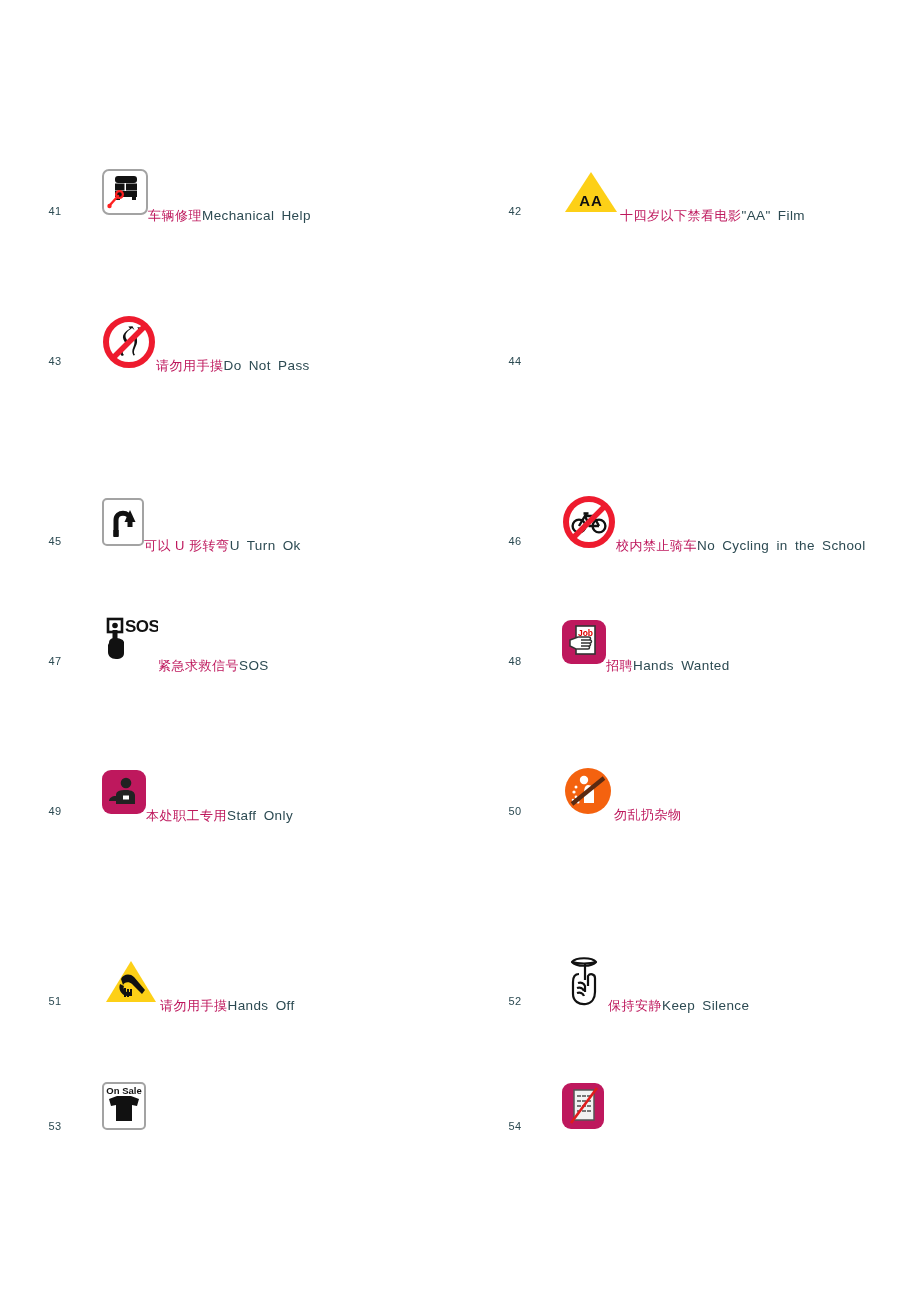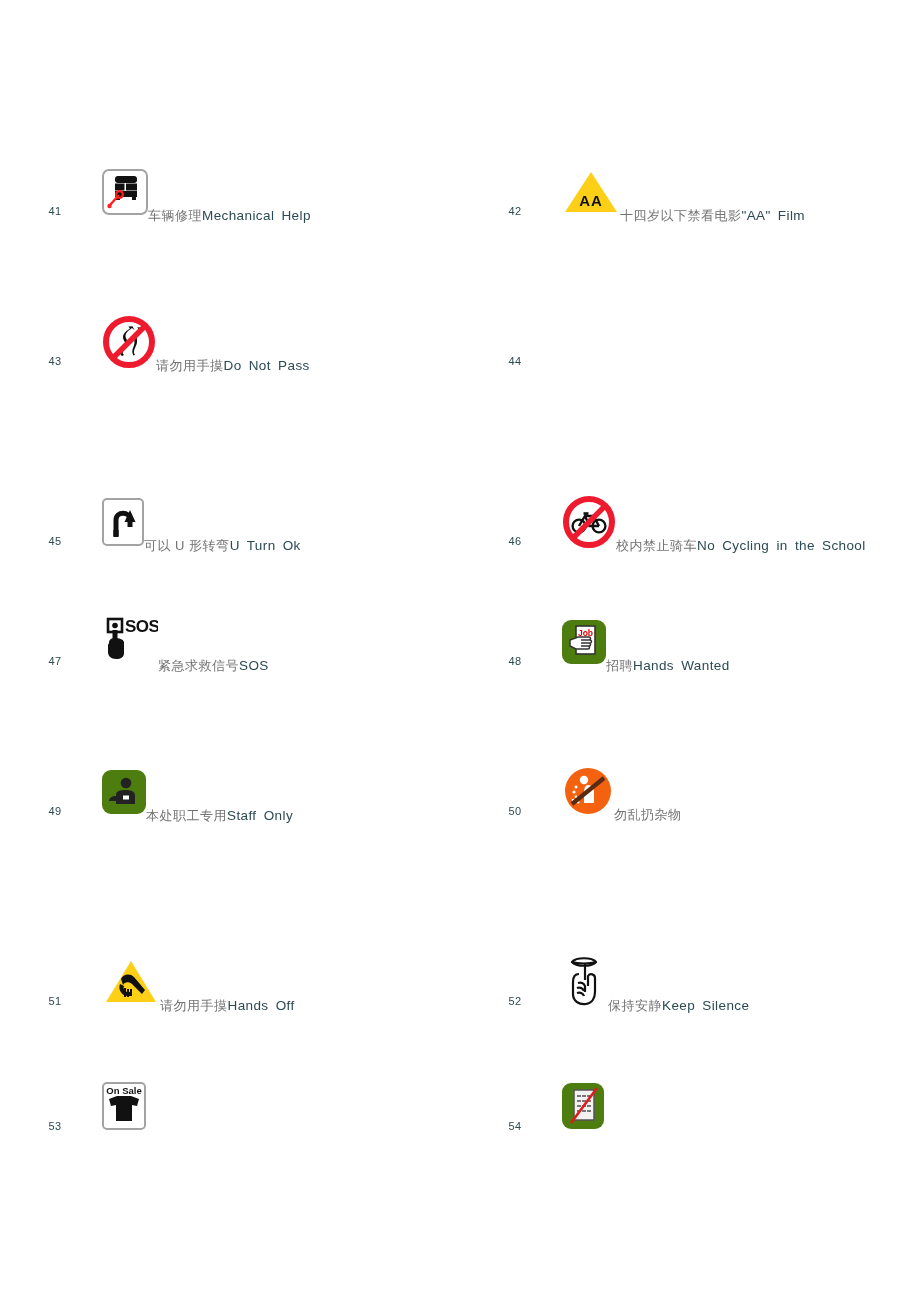--- a/index.html
+++ b/index.html
@@ -41,21 +41,21 @@
   }
   .icon-wrap{
     height:58px;
     display:flex;
     align-items:center;
     justify-content:center;
     margin-bottom:5px;
   }
   .cap-cn{
     font-size:13px;
-    color:#737373;
+    color:#be185d;
     letter-spacing:.5px;
     line-height:1.35;
     white-space:nowrap;
   }
   .cap-en{
     font-size:13.5px;
     color:#2c4a52;
     letter-spacing:.4px;
     line-height:1.6;
     white-space:nowrap;
@@ -67,21 +67,21 @@
     width:46px;height:46px;
     border:2px solid #a3a3a3;
     border-radius:7px;
     background:#fff;
     position:relative;
     box-sizing:border-box;
   }
   .rnd-yellow{
     width:44px;height:44px;
     border-radius:9px;
-    background:#4d7c0f;
+    background:#be185d;
     position:relative;
     box-sizing:border-box;
     display:flex;align-items:center;justify-content:center;
   }
   svg{display:block;}
 </style>
 </head>
 <body>
 
 <div class="page">

